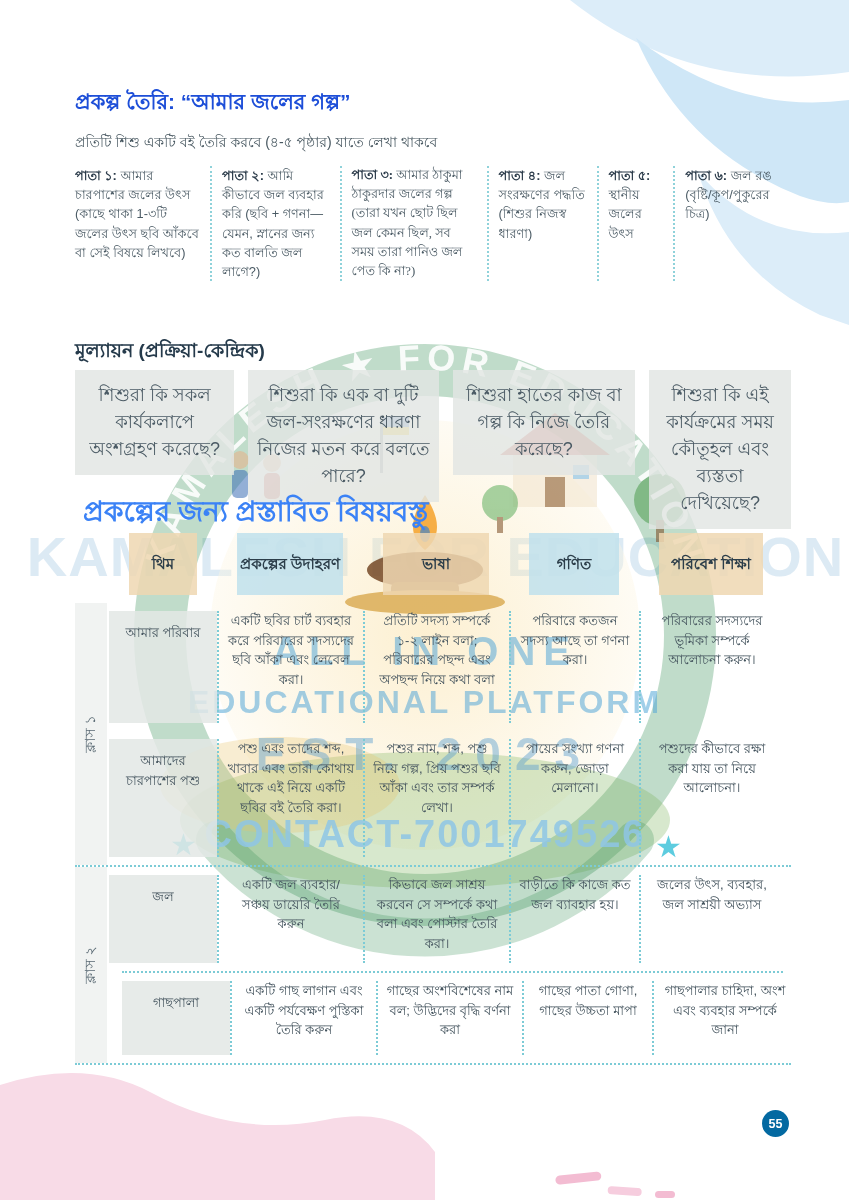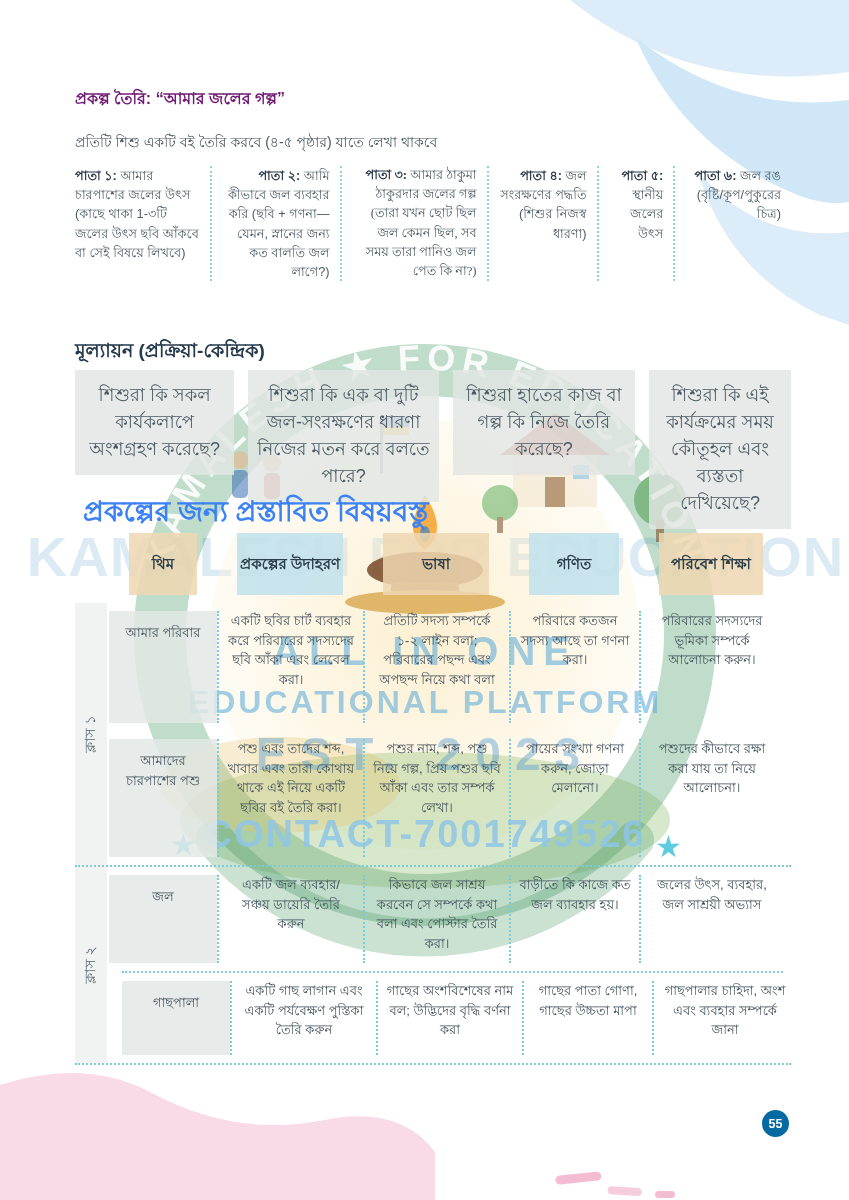--- a/index.html
+++ b/index.html
@@ -3,27 +3,27 @@
 <meta charset="utf-8">
 <style>
   html,body{margin:0;padding:0;background:#ffffff;}
   .page{position:relative;width:849px;height:1200px;background:#ffffff;overflow:hidden;
         font-family:"Liberation Sans","DejaVu Sans",sans-serif;color:#46565f;}
   .layer-bg{position:absolute;inset:0;z-index:0;}
   .layer-wm{position:absolute;inset:0;z-index:1;pointer-events:none;}
   .layer-content{position:absolute;inset:0;z-index:2;}
 
   
-  .doc-title{position:absolute;left:75px;top:86px;font-size:16px;font-weight:bold;color:#701a75;}
+  .doc-title{position:absolute;left:75px;top:86px;font-size:21px;font-weight:bold;color:#1d4ed8;}
   .doc-subtitle{position:absolute;left:75px;top:131px;font-size:14px;color:#46565f;}
 
   
   .pages-row{position:absolute;left:75px;top:166px;width:716px;display:flex;align-items:stretch;}
   .page-col{font-size:12.8px;line-height:1.5;color:#4a5a64;padding-right:10px;box-sizing:border-box;}
-  .page-col + .page-col{border-left:2px dotted #8fd2da;padding-left:10px;text-align:right;}
+  .page-col + .page-col{border-left:2px dotted #8fd2da;padding-left:10px;}
   .page-col b{color:#2b3b4a;}
   .pc1{width:138px;} .pc2{width:132px;} .pc3{width:150px;font-family:Liberation Serif, serif;} .pc4{width:112px;} .pc5{width:78px;} .pc6{width:120px;}
 
   
   .eval-heading{position:absolute;left:75px;top:336px;font-size:19px;font-weight:bold;color:#253a4b;}
   .eval-row{position:absolute;left:75px;top:370px;width:716px;display:flex;gap:14px;align-items:flex-start;}
   .eval-box{background:rgba(226,229,227,0.82);text-align:center;font-size:18px;line-height:1.5;
             color:#4a5a64;padding:12px 8px;box-sizing:border-box;}
   .eb1{width:164px;} .eb2{width:196px;} .eb3{width:188px;} .eb4{width:146px;}
 

